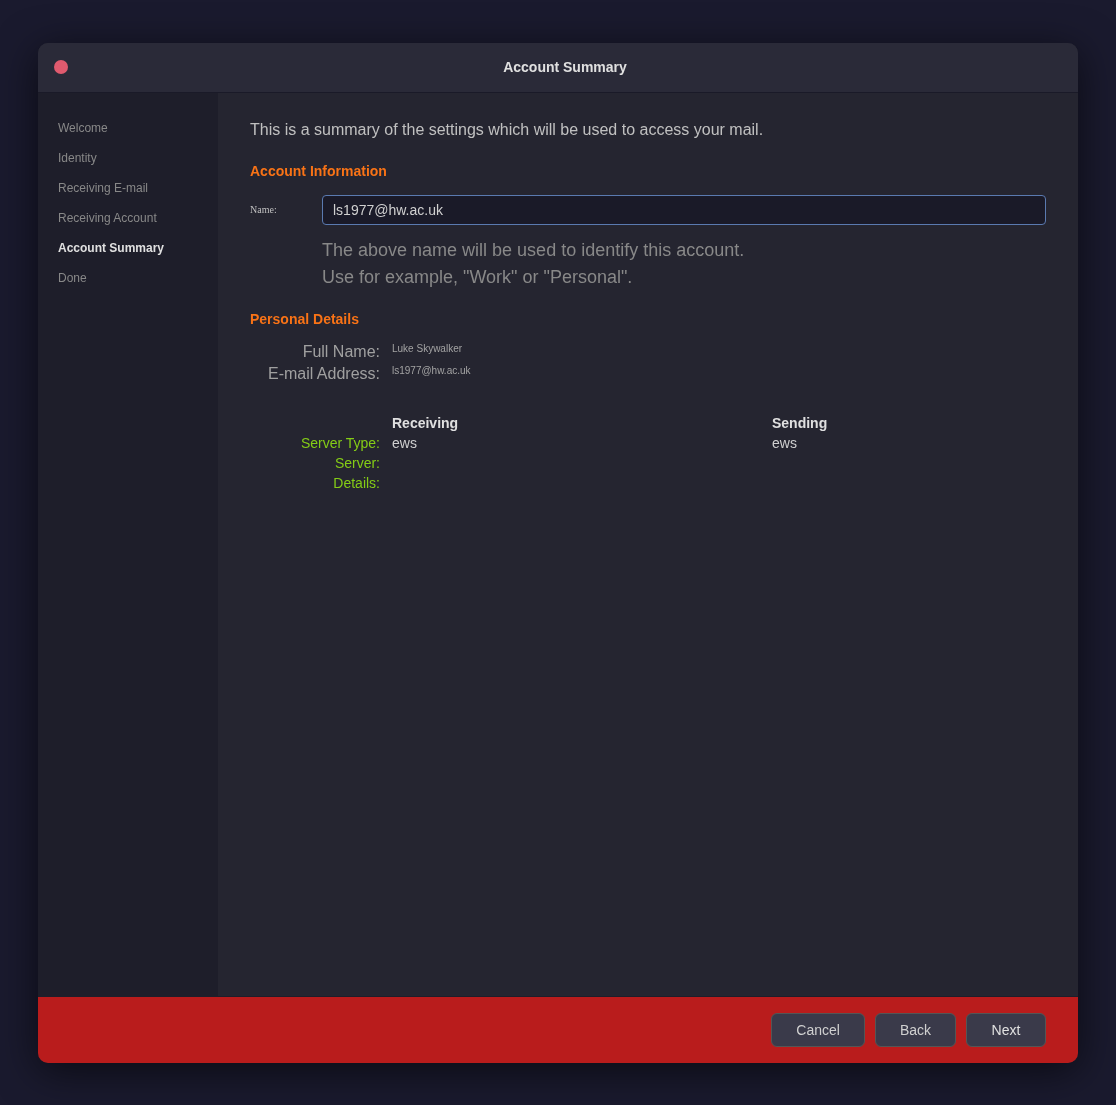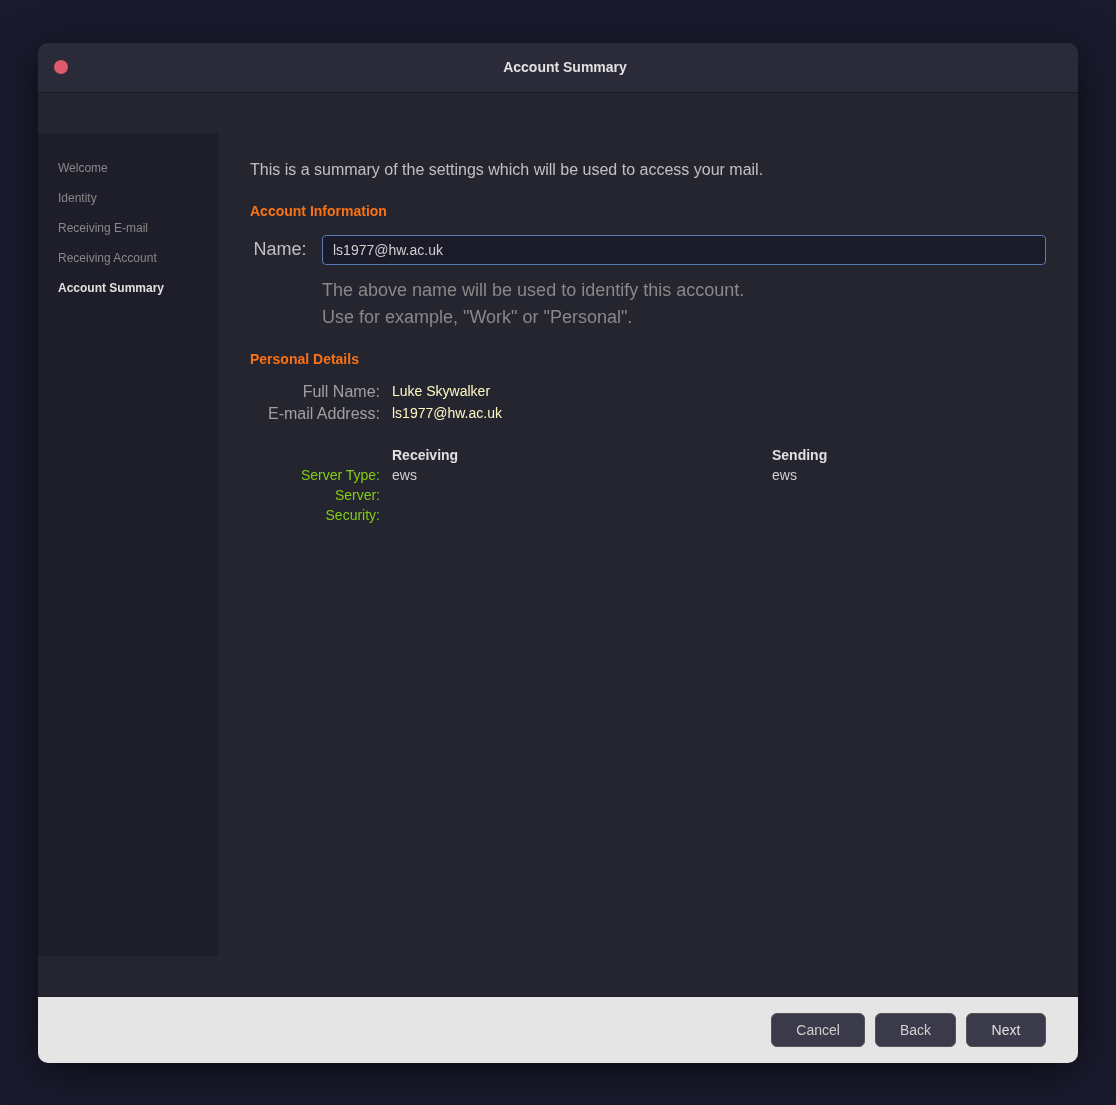--- a/index.html
+++ b/index.html
@@ -17,21 +17,20 @@
 
     .window {
       width: 1040px;
       min-height: 1020px;
       background: #252530;
       border-radius: 10px;
       overflow: hidden;
       display: flex;
       flex-direction: column;
       box-shadow: 0 8px 40px rgba(0,0,0,0.6);
-      gap: 40px;
     }
 
     .titlebar {
       background: #2a2a38;
       height: 50px;
       display: flex;
       align-items: center;
       padding: 0 16px;
       flex-shrink: 0;
       border-bottom: 1px solid #1a1a28;
@@ -97,25 +96,26 @@
       font-size: 14px;
     }
 
     .form-row {
       display: flex;
       align-items: center;
       margin-bottom: 8px;
     }
 
     .form-label {
-      text-align: center;
+      text-align: left;
       min-width: 60px;
       margin-right: 12px;
       color: #c0c0c0;
-      font-size: 18px;
+      font-size: 10px;
+      font-family: Liberation Serif, serif;
     }
 
     .name-input {
       flex: 1;
       background: #1a1a28;
       border: 1px solid #5a7ab0;
       border-radius: 4px;
       color: #d0d0d0;
       padding: 6px 10px;
       font-size: 14px;
@@ -142,26 +142,27 @@
 
     .detail-label {
       text-align: right;
       min-width: 130px;
       margin-right: 12px;
       color: #a0a0a0;
       font-size: 16px;
     }
 
     .detail-value {
-      color: #fef9c3;
-      font-size: 14px;
+      color: #a3a3a3;
+      font-size: 10px;
     }
 
     .server-table {
       width: 100%;
+      margin-top: 8px;
     }
 
     .server-header-row {
       display: flex;
       margin-bottom: 4px;
     }
 
     .server-header-spacer {
       min-width: 130px;
       margin-right: 12px;
@@ -192,21 +193,21 @@
       color: #d0d0d0;
       font-size: 14px;
     }
 
     .server-row-sending {
       color: #d0d0d0;
       font-size: 14px;
     }
 
     .bottom-bar {
-      background: #e5e5e5;
+      background: #b91c1c;
       padding: 16px 32px;
       display: flex;
       justify-content: flex-end;
       gap: 10px;
       border-top: 1px solid #1e1e2a;
     }
 
     .btn {
       padding: 8px 24px;
       border-radius: 6px;
@@ -234,20 +235,21 @@
   </div>
 
   <div class="content-area">
 
     <div class="sidebar">
       <div class="sidebar-item">Welcome</div>
       <div class="sidebar-item">Identity</div>
       <div class="sidebar-item">Receiving E-mail</div>
       <div class="sidebar-item">Receiving Account</div>
       <div class="sidebar-item active">Account Summary</div>
+      <div class="sidebar-item">Done</div>
     </div>
 
     <div class="main">
       <p class="intro-text">This is a summary of the settings which will be used to access your mail.</p>
 
       <div class="section-title">Account Information</div>
 
       <div class="form-row">
         <span class="form-label">Name:</span>
         <input class="name-input" type="text" value="ls1977@hw.ac.uk" style="">
@@ -281,21 +283,21 @@
           <div class="server-row-label">Server Type:</div>
           <div class="server-row-receiving">ews</div>
           <div class="server-row-sending">ews</div>
         </div>
         <div class="server-row">
           <div class="server-row-label">Server:</div>
           <div class="server-row-receiving"></div>
           <div class="server-row-sending"></div>
         </div>
         <div class="server-row">
-          <div class="server-row-label">Security:</div>
+          <div class="server-row-label">Details:</div>
           <div class="server-row-receiving"></div>
           <div class="server-row-sending"></div>
         </div>
       </div>
     </div>
   </div>
 
   <div class="bottom-bar">
     <button class="btn">Cancel</button>
     <button class="btn">Back</button>

